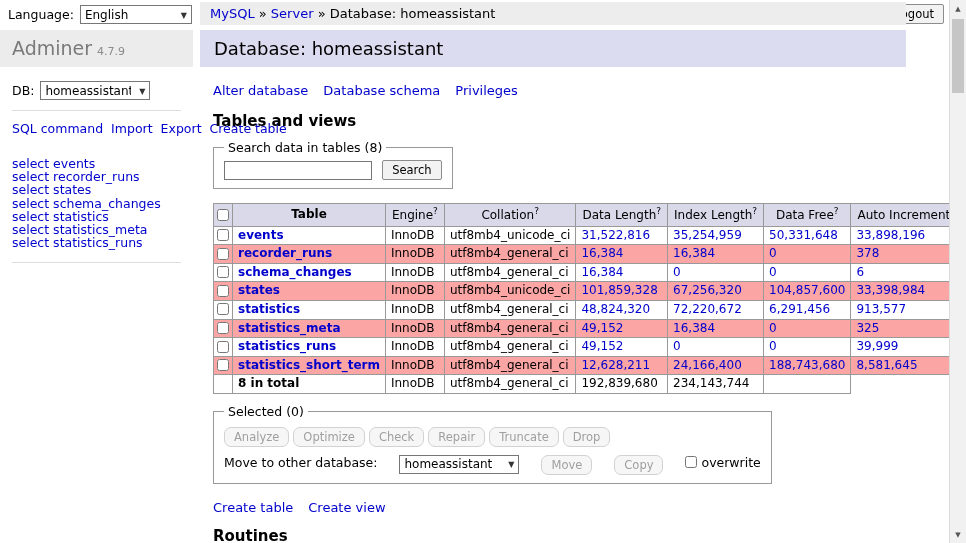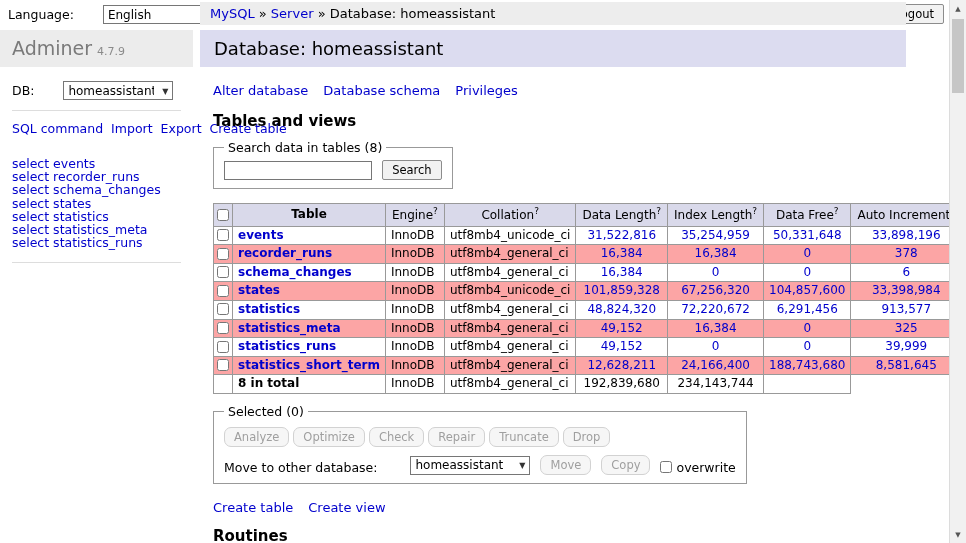--- a/index.html
+++ b/index.html
@@ -8,21 +8,21 @@
     position: relative; width: 966px; height: 543px; overflow: hidden;
     font-family: "DejaVu Sans", "Liberation Sans", sans-serif;
     font-size: 13px; color: #000; background: #fff;
   }
   a { color: #0000cc; text-decoration: none; cursor: pointer; }
 
   
   .lang-bar { position: absolute; top: 5px; left: 8px; font-size: 12.5px; display: flex; align-items: center; gap: 6px; }
   .logout-wrap { position: absolute; top: 4px; right: 22px; }
 
-  .select-wrap { position: relative; display: inline-block; margin-left: 23px; }
+  .select-wrap { position: relative; display: inline-block; }
   .select-wrap select {
     appearance: none; -webkit-appearance: none; border: 1px solid #767676; background: #fff;
     font-family: inherit; font-size: 12px; padding: 1px 18px 1px 4px; height: 19px; border-radius: 0; width: 100%;
   }
   .select-wrap .arrow { position: absolute; right: 5px; top: 50%; transform: translateY(-50%); font-size: 8px; color: #333; pointer-events: none; }
   .w-lang { width: 112px; } .w-db { width: 110px; } .w-move { width: 120px; }
 
   button.ui {
     font-family: inherit; font-size: 11.5px; color: #000;
     background: #f2f2f2; border: 1px solid #8c8c8c; border-radius: 2px; padding: 2px 9px; cursor: pointer;
@@ -54,29 +54,29 @@
   fieldset { border: 1px solid #999; padding: 5px 10px 8px; width: max-content; margin-top: 10px; }
   legend { font-size: 12.5px; padding: 0 4px; }
   .search-input { width: 148px; height: 19px; border: 1px solid #767676; font-family: inherit; font-size: 12px; padding: 1px 4px; }
   .search-fieldset button { margin-left: 6px; }
 
   table.data { border-collapse: collapse; margin-top: 14px; font-size: 12px; }
   .data th, .data td { border: 1px solid #999; padding: 1px 5px; white-space: nowrap; line-height: 1.3; }
   .data thead th { background: #d9d9ea; font-weight: normal; text-align: center; padding: 2px 6px; }
   .data thead th.tbl { font-weight: bold; }
   .data sup { font-size: 9px; }
-  .data td.num { text-align: center; }
+  .data td.num { text-align: left; }
   .data td.check, .data th.check { text-align: center; padding: 1px 3px; }
   .data tr.odd td { background: #fca5a5; }
   .data a.name { font-weight: bold; }
   .data input[type=checkbox] { width: 12px; height: 12px; vertical-align: middle; }
 
   .selected-fieldset .btn-row { margin: 3px 0 8px; }
   .selected-fieldset .btn-row button { margin-right: 4px; }
-  .move-row { display: flex; align-items: flex-end; gap: 10px; font-size: 12.5px; }
+  .move-row { display: flex; align-items: flex-start; gap: 22px; font-size: 12.5px; }
   .move-row label { display: flex; align-items: center; gap: 4px; }
   .move-row input[type=checkbox] { width: 12px; height: 12px; }
 
   
   .scrollbar { position: absolute; right: 0; top: 0; width: 17px; height: 543px; background: #f1f1f1; border-left: 1px solid #dcdcdc; }
   .sb-btn { height: 17px; width: 100%; display: flex; align-items: center; justify-content: center; font-size: 7px; color: #555; }
   .sb-btn.down { position: absolute; bottom: 0; left: 0; }
   .sb-thumb { position: absolute; top: 19px; left: 2px; width: 12px; height: 74px; background: #c6c6c6; }
 </style>
 </head>
@@ -105,22 +105,22 @@
         <span>DB:</span>
         <span class="select-wrap w-db">
           <select><option>homeassistant</option></select>
           <span class="arrow">▼</span>
         </span>
       </div>
       <div class="menu-actions" id="menu-actions"><a href="#">SQL command</a><a href="#">Import</a><a href="#">Export</a><a href="#">Create table</a></div>
       <div class="table-links" id="sidebar-table-links">
           <a href="#">select events</a>
           <a href="#">select recorder_runs</a>
+          <a href="#">select states</a>
           <a href="#">select schema_changes</a>
-          <a href="#">select states</a>
           <a href="#">select statistics</a>
           <a href="#">select statistics_meta</a>
           <a href="#">select statistics_runs</a>
         </div>
     </div>
   </div>
 
   <div class="content">
     <div class="breadcrumb" id="breadcrumb"><a href="#">MySQL</a><span class="sep"> » </span><a href="#">Server</a><span class="sep"> » </span><span>Database: homeassistant</span></div>
     <h1 class="page-title">Database: homeassistant</h1>

